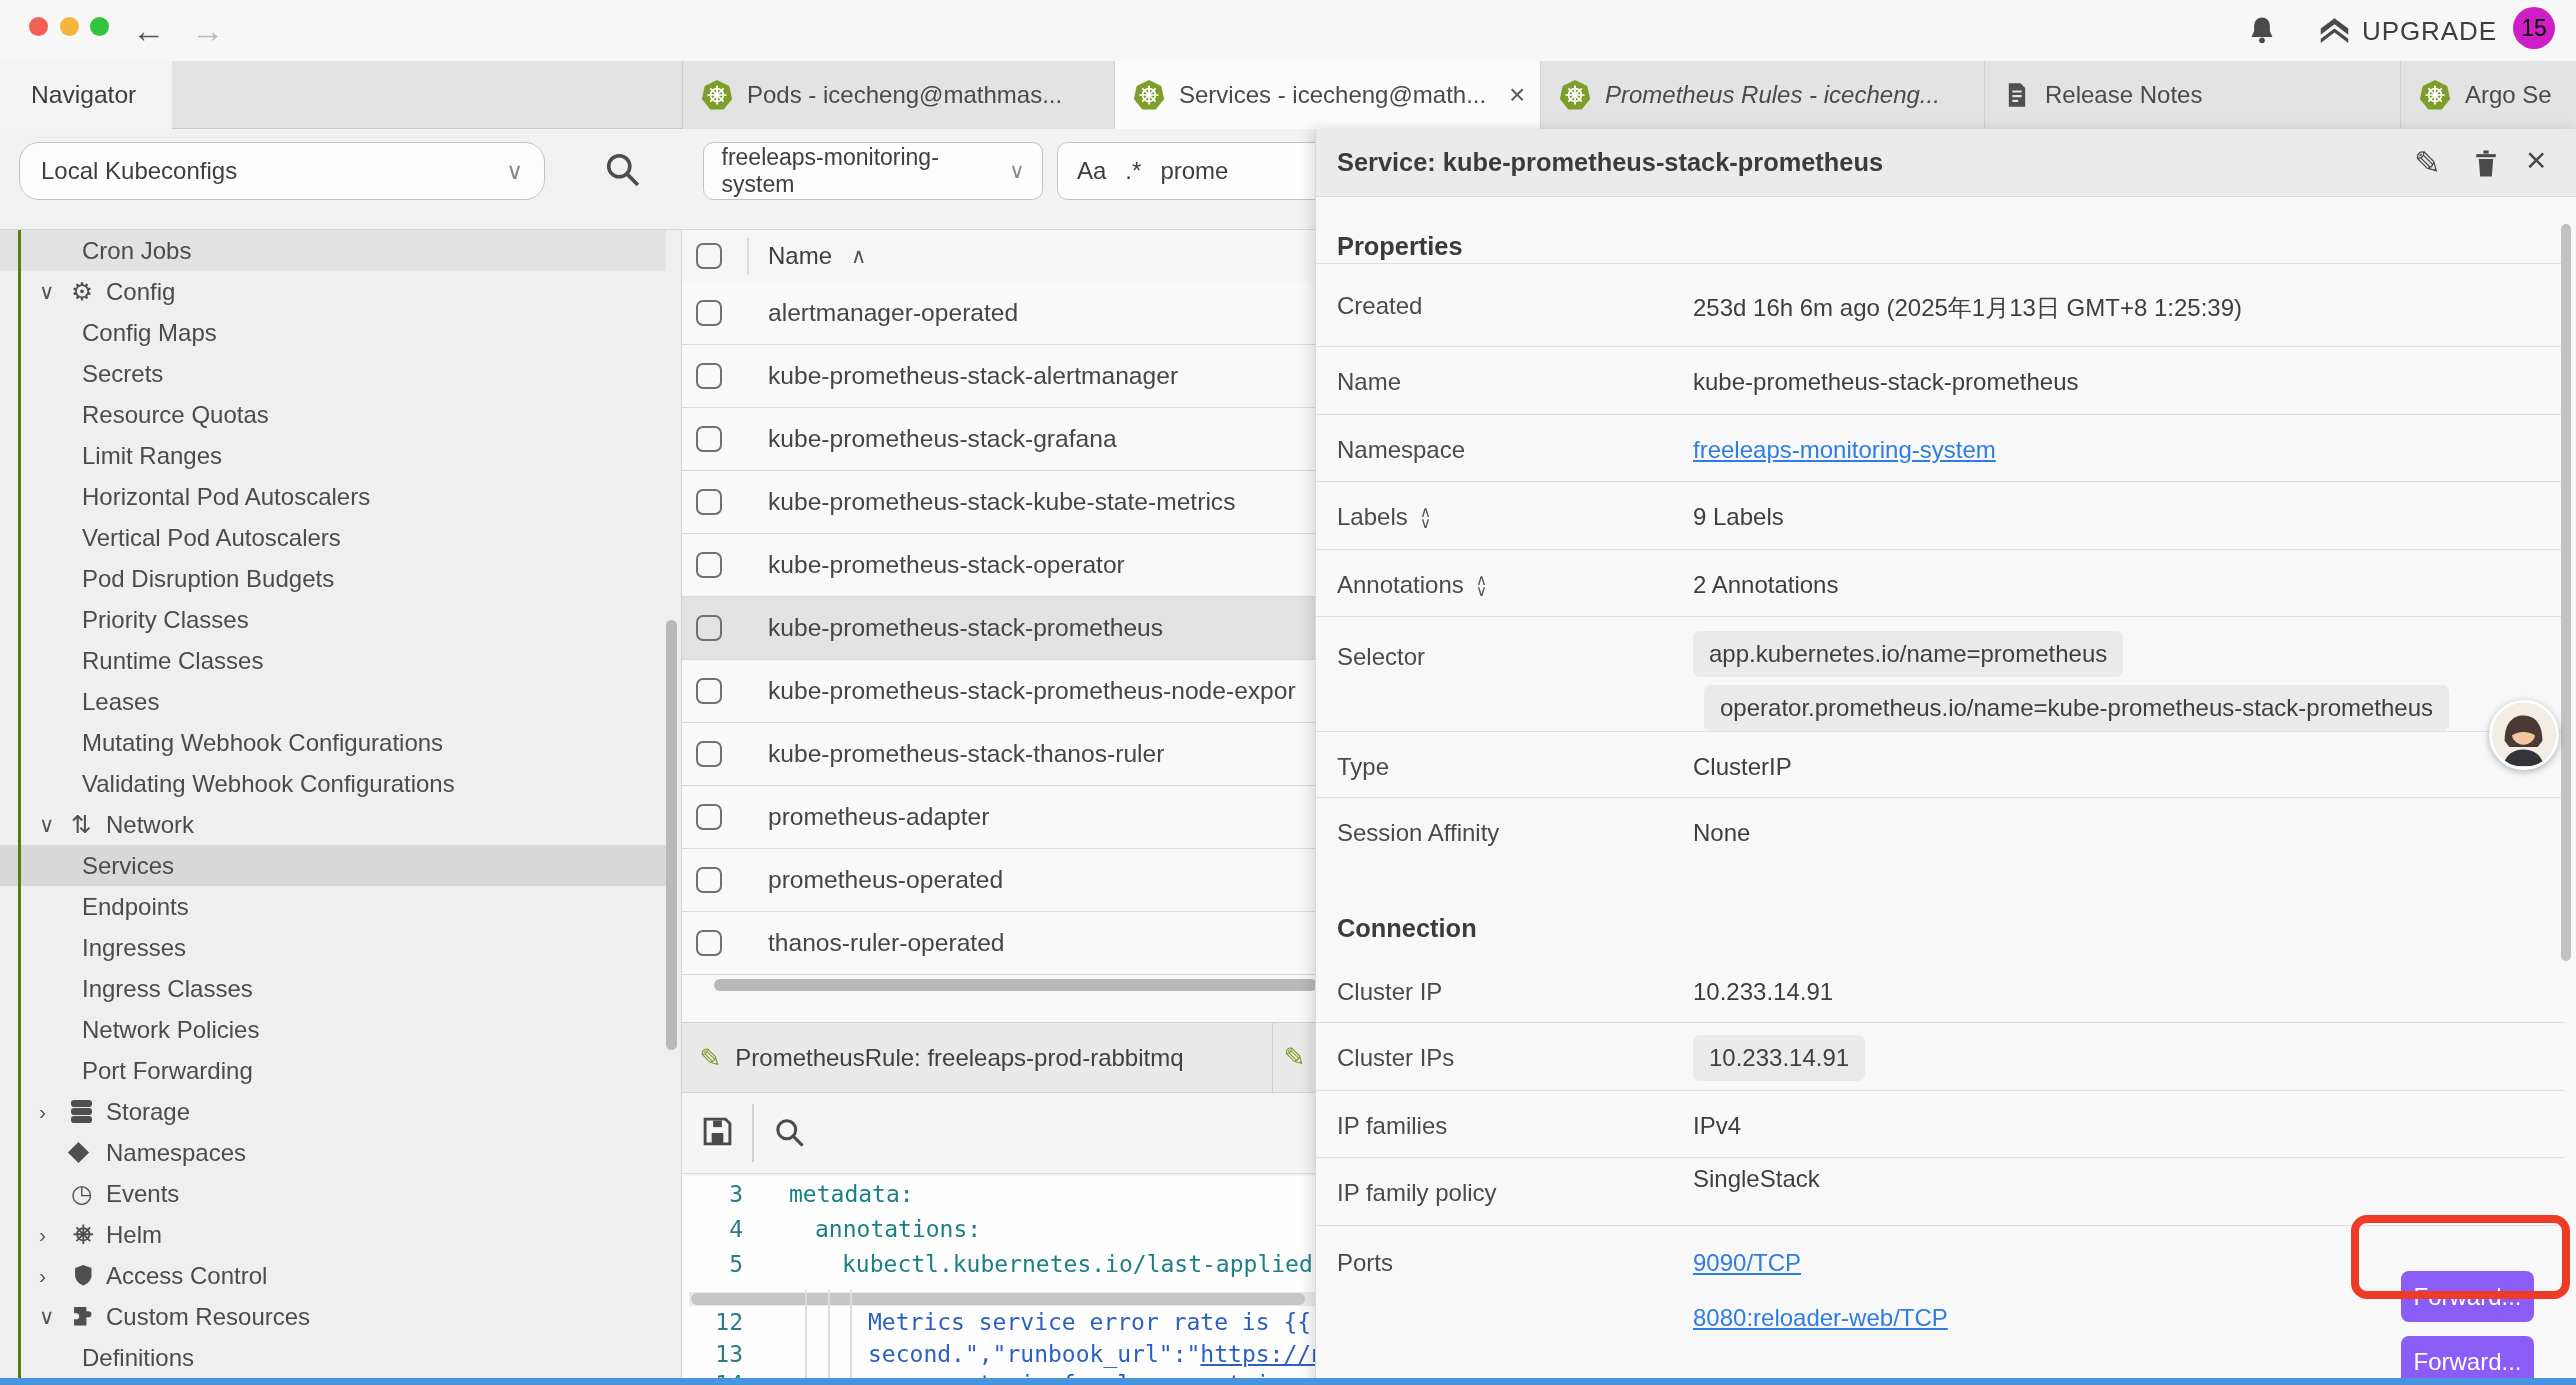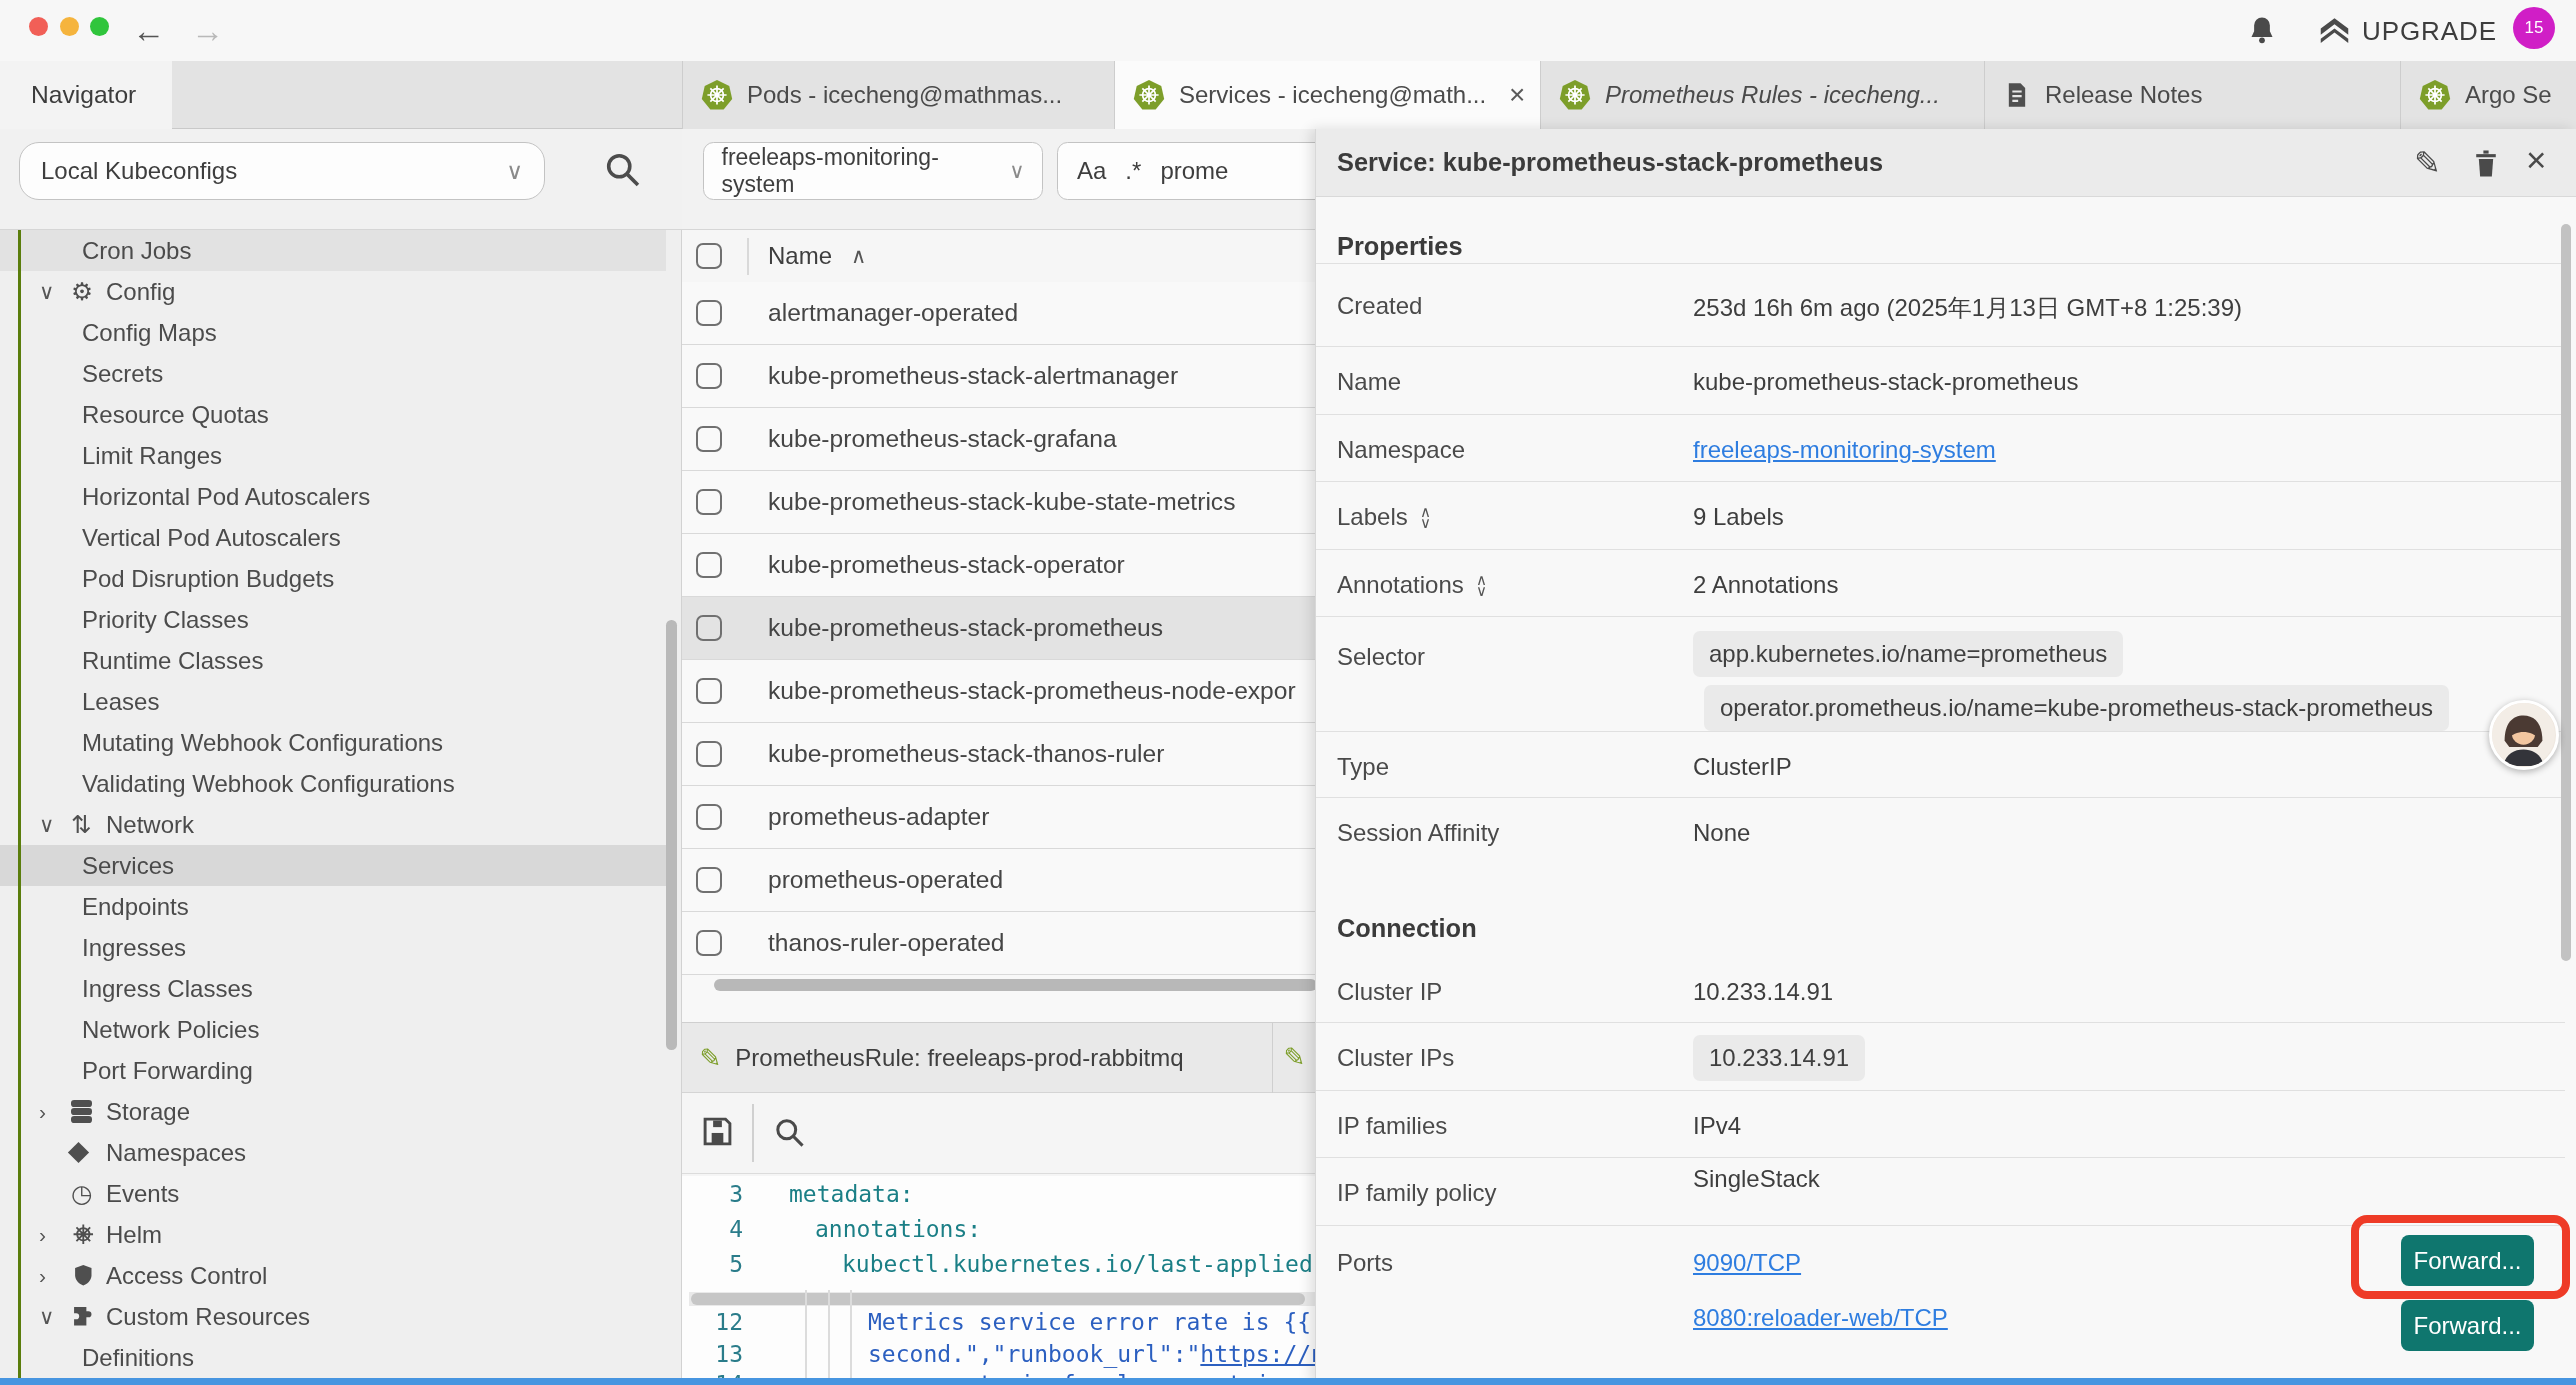--- a/index.html
+++ b/index.html
@@ -13,21 +13,21 @@
   .tl{width:19px;height:19px;border-radius:50%;top:16.7px;}
   #tl-red{left:29px;background:#f15f57;}
   #tl-yellow{left:60px;background:#f5b43d;}
   #tl-green{left:90px;background:#30c53c;}
   .navarrow{top:10.5px;font-size:33px;line-height:39px;color:#555;}
   #arrow-fwd{color:#b9b9b9;}
   #bell{left:2246px;top:13px;width:32px;height:35px;color:#4a4a4a;}
   #upg-ic{left:2318px;top:14px;width:33px;height:33px;color:#4a4a4a;}
   #upgrade-label{left:2362px;top:16px;font-size:26px;letter-spacing:0.9px;color:#3d3d3d;}
   #count-badge{left:2513px;top:7px;width:42px;height:42px;border-radius:50%;background:#d01ec6;
-    color:#ffffff;font-size:17px;display:flex;align-items:center;justify-content:center;}
+    color:#000000;font-size:23px;display:flex;align-items:center;justify-content:center;}
 
   
   #tabstrip{left:0;top:61px;width:2576px;height:68px;background:#e3e3e3;border-bottom:1.8px solid #c9c9c9;}
   #nav-tab{left:0;top:0;width:172px;height:68px;background:#f3f3f3;display:flex;align-items:center;
     padding-left:31px;font-size:24.6px;color:#3c3c3c;}
   .ktab{top:0;height:68px;display:flex;align-items:center;gap:14px;padding:0 18px;
     border-right:1.8px solid #cdcdcd;font-size:24px;color:#4a4a4a;background:#e3e3e3;overflow:hidden;white-space:nowrap;}
   .ktab.active{background:#fbfbfb;}
   .ktab.italic .tab-label{font-style:italic;}
   #tab-pods{left:682px;width:433px;border-left:1.8px solid #cdcdcd;}
@@ -113,22 +113,22 @@
   #dh-pencil{position:absolute;left:1098px;font-size:32px;color:#4a4a4a;}
   #dh-trash{position:absolute;left:1154px;top:17.5px;width:32px;height:33px;color:#4a4a4a;}
   #dh-close{position:absolute;left:1210px;font-size:35px;color:#4a4a4a;top:10.5px;}
   .dsection{position:absolute;left:21px;font-size:25.4px;font-weight:bold;color:#3b3b3b;}
   .drow{position:absolute;left:0;width:1249px;border-top:1.8px solid #e0e0e0;}
   .dlabel{position:absolute;left:21px;font-size:24px;color:#4a4a4a;display:flex;gap:12.3px;align-items:center;}
   .dvalue{position:absolute;left:377px;font-size:24px;color:#3e3e3e;}
   .dlink{color:#2e7de0;text-decoration:underline;}
   .badge{display:inline-block;background:#eaeaea;border-radius:7px;padding:8.8px 16px;font-size:24px;color:#3f3f3f;}
   .expander{display:flex;flex-direction:column;line-height:11.4px;font-size:15px;color:#555;}
-  #fwd1,#fwd2{position:absolute;left:1085px;width:133px;height:51px;background:#0f766e;color:#fff;
-    border:none;border-radius:8px;font-size:24px;font-family:"Liberation Sans",sans-serif;}
+  #fwd1,#fwd2{position:absolute;left:1085px;width:133px;height:51px;background:#8b5cf6;color:#fff;
+    border:none;border-radius:8px;font-size:24px;font-family:"Liberation Sans",sans-serif;margin-top:36px;}
   #red-ring{position:absolute;left:1035px;top:1086px;width:219px;height:84px;border:8px solid #ee3b27;border-radius:16px;}
   #dscroll{position:absolute;left:1245px;top:95px;width:9.6px;height:737px;background:#c2c2c2;border-radius:5.3px;}
   #avatar{position:absolute;left:1173px;top:571px;width:70px;height:70px;border-radius:50%;
     border:3.5px solid #fff;box-shadow:0 1.8px 7px rgba(0,0,0,.3);overflow:hidden;background:#efe8e0;}
 
   #bluestrip{left:0;top:1378px;width:2576px;height:7px;background:#4795e0;}
 </style>
 </head>
 <body>
 

